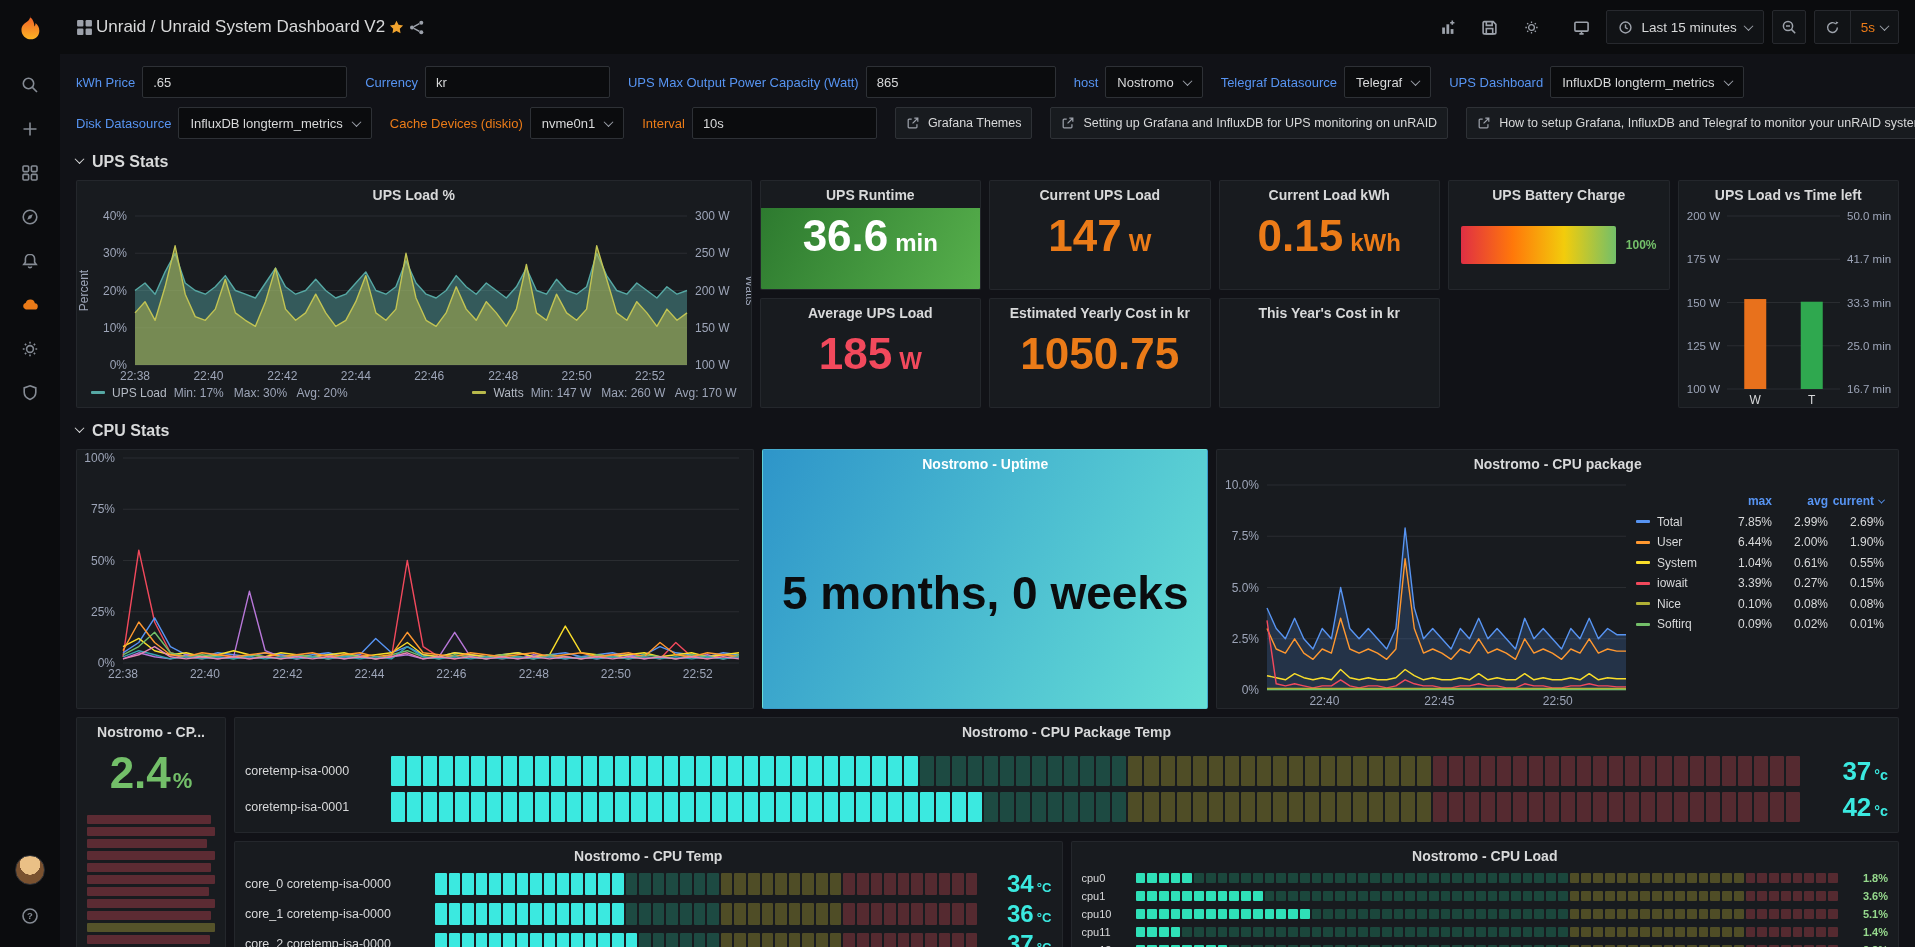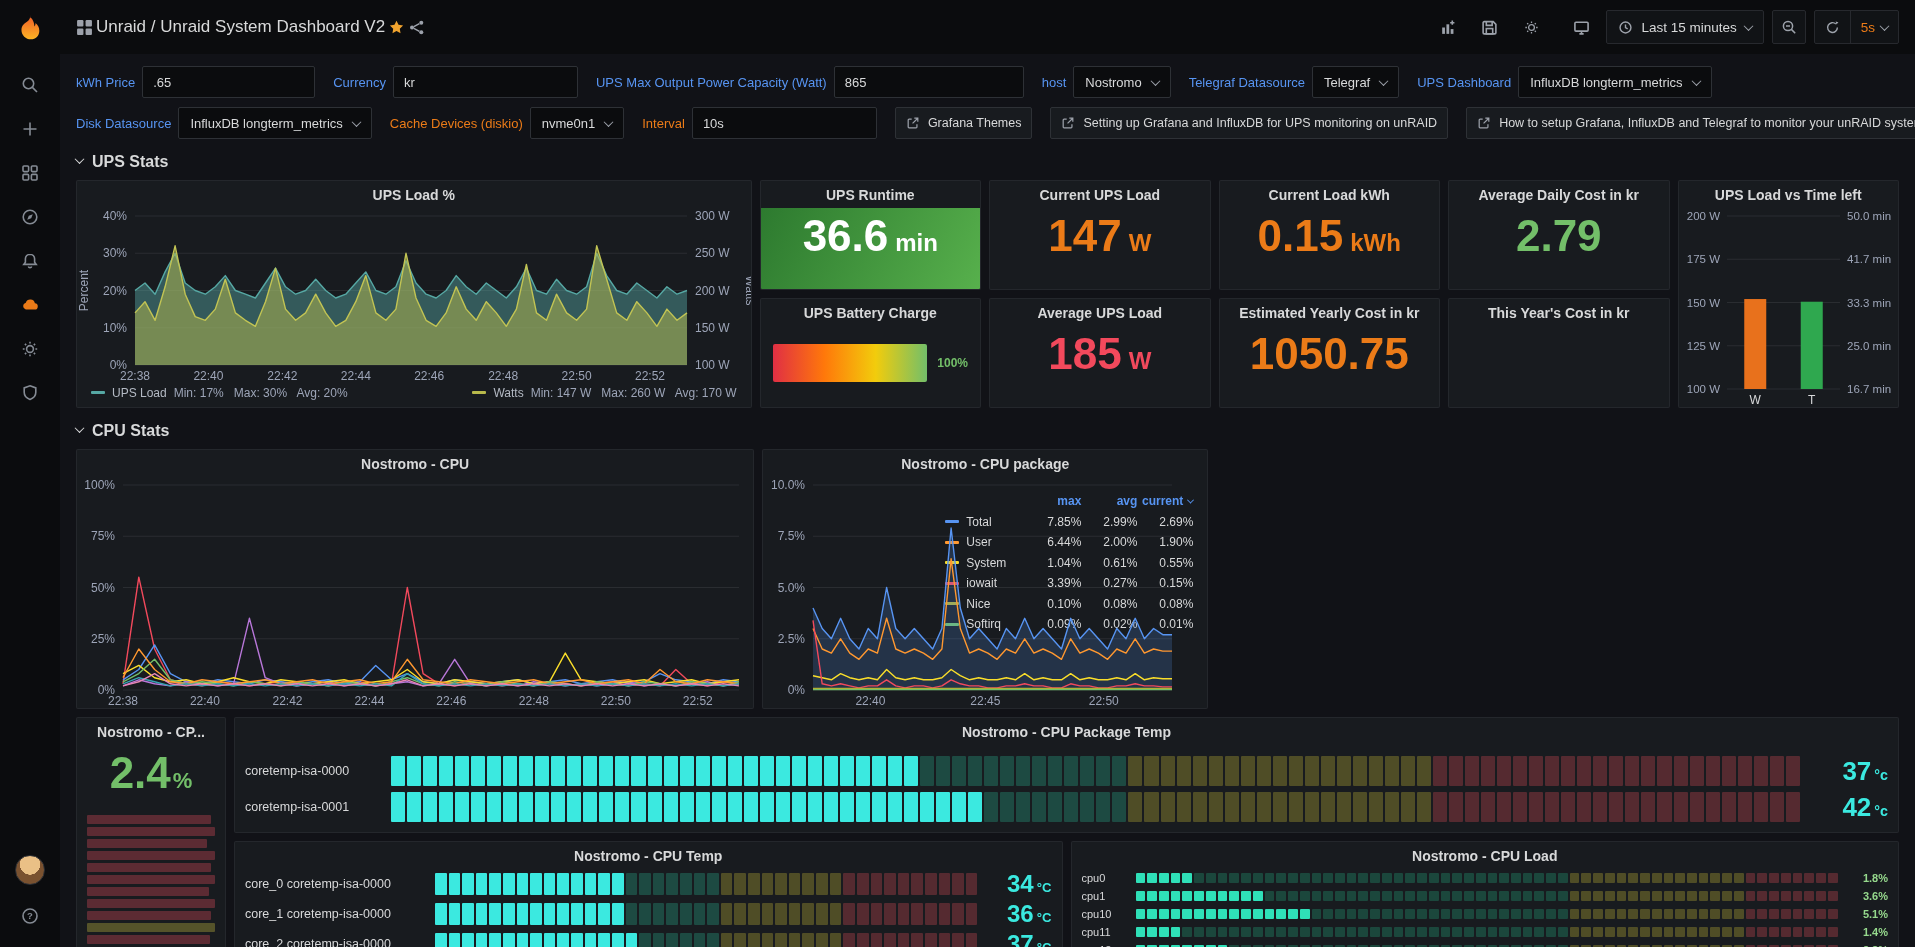--- a/index.html
+++ b/index.html
@@ -29,21 +29,21 @@
 .interval-btn{border-left:1px solid #27292e;color:#eb7b18;font-size:13.5px;font-weight:500}
 .chevron{width:7px;height:7px;border-right:1.5px solid #9da2ab;border-bottom:1.5px solid #9da2ab;transform:rotate(45deg) translate(-1px,-1px);display:inline-block}
 .chevron.blue{border-color:#5794f2;width:5px;height:5px}
 
 .dash{flex:1;overflow:hidden;padding:12px 16px 0 16px}
 .vars-row{display:flex;gap:18px;align-items:center;margin-bottom:9px;white-space:nowrap}
 .var{display:flex;align-items:center;gap:7px}
 .var-label{color:#5794f2;font-weight:500;font-size:13px}
 .var-label.orange{color:#eb7b18}
 .var-input{background:#0b0c0e;border:1px solid #2e3136;border-radius:2px;height:32px;color:#d8d9da;padding:0 10px;font-size:13px;font-family:inherit}
-.var-select{background:#0b0c0e;border:1px solid #2e3136;border-radius:2px;height:32px;display:flex;align-items:center;gap:10px;padding:0 11px;color:#d8d9da;cursor:pointer}.w185{width:185px}.w190{width:190px}.w205{width:173px}
+.var-select{background:#0b0c0e;border:1px solid #2e3136;border-radius:2px;height:32px;display:flex;align-items:center;gap:10px;padding:0 11px;color:#d8d9da;cursor:pointer}.w185{width:185px}.w190{width:190px}.w205{width:205px}
 .link-btn{background:#181b1f;border:1px solid #2e3136;border-radius:2px;height:32px;display:flex;align-items:center;gap:8px;padding:0 10px;color:#d8d9da;cursor:pointer;font-size:12.5px;white-space:nowrap;text-decoration:none}
 .link-btn svg{stroke:#9da2ab;fill:none;stroke-width:1.4;flex-shrink:0}
 .section{display:flex;align-items:center;gap:9px;height:28px;color:#d8d9da;font-weight:600;font-size:16px;cursor:pointer;margin:2px 0 4px}
 .section .chevron{border-color:#d8d9da;margin-top:-3px}
 
 .panel{background:#181b1f;border:1px solid rgba(204,204,220,0.07);border-radius:2px;display:flex;flex-direction:column;overflow:hidden;position:relative;min-width:0;min-height:0}
 .panel-title{height:27px;display:flex;align-items:center;justify-content:center;font-size:14px;font-weight:600;color:#d8d9da;flex-shrink:0;cursor:pointer;white-space:nowrap;overflow:hidden;text-overflow:ellipsis;padding:0 8px}
 .chart{flex:1;min-height:0;position:relative}
 .chart-legend{height:24px;display:flex;align-items:center;justify-content:space-between;padding:0 14px 5px;font-size:12px;color:#b4bac4}
 .leg-item{display:flex;align-items:center;gap:7px;white-space:pre}
@@ -387,26 +387,20 @@
             <span class="u">W</span>
           </div>
         </div>
         <div class="panel">
           <div class="panel-title">Current Load kWh</div>
           <div class="stat-body" style="color: rgb(235, 123, 24);">
             <span class="v">0.15</span>
             <span class="u">kWh</span>
           </div>
         </div>
-        <div class="panel">
-          <div class="panel-title">Average Daily Cost in kr</div>
-          <div class="stat-body" style="color: rgb(115, 191, 105);">
-            <span class="v">2.79</span>
-          </div>
-        </div>
 
         <div class="panel" id="panel-ups-vs-time">
           <div class="panel-title">UPS Load vs Time left</div>
           <div class="chart" id="chart-ups-bars"><svg width="219" height="199">
                 <line x1="48" x2="161" y1="181" y2="181" stroke="rgba(204,204,220,0.10)"></line>
                 <text x="41" y="185" text-anchor="end" font-size="11.5" fill="#9da5b8" font-family="&quot;Liberation Sans&quot;,sans-serif">100 W</text>
                 <line x1="48" x2="161" y1="137.75" y2="137.75" stroke="rgba(204,204,220,0.10)"></line>
                 <text x="41" y="141.75" text-anchor="end" font-size="11.5" fill="#9da5b8" font-family="&quot;Liberation Sans&quot;,sans-serif">125 W</text>
                 <line x1="48" x2="161" y1="94.5" y2="94.5" stroke="rgba(204,204,220,0.10)"></line>
                 <text x="41" y="98.5" text-anchor="end" font-size="11.5" fill="#9da5b8" font-family="&quot;Liberation Sans&quot;,sans-serif">150 W</text>
@@ -451,21 +445,20 @@
         </div>
       </div>
 
       <div class="section" style="margin-top:9px">
         <i class="chevron"></i>
         <span>CPU Stats</span>
       </div>
 
       <div class="cpu-grid">
         <div class="panel">
-          <div class="panel-title">Nostromo - CPU</div>
           <div class="chart" id="chart-cpu"><svg width="676" height="231">
                 <line x1="46" x2="662" y1="213" y2="213" stroke="rgba(204,204,220,0.10)" stroke-width="1"></line>
                 <text x="38" y="217" text-anchor="end" font-size="12" fill="#9da5b8" font-family="&quot;Liberation Sans&quot;,sans-serif">0%</text>
                 <line x1="46" x2="662" y1="161.75" y2="161.75" stroke="rgba(204,204,220,0.10)" stroke-width="1"></line>
                 <text x="38" y="165.75" text-anchor="end" font-size="12" fill="#9da5b8" font-family="&quot;Liberation Sans&quot;,sans-serif">25%</text>
                 <line x1="46" x2="662" y1="110.5" y2="110.5" stroke="rgba(204,204,220,0.10)" stroke-width="1"></line>
                 <text x="38" y="114.5" text-anchor="end" font-size="12" fill="#9da5b8" font-family="&quot;Liberation Sans&quot;,sans-serif">50%</text>
                 <line x1="46" x2="662" y1="59.25" y2="59.25" stroke="rgba(204,204,220,0.10)" stroke-width="1"></line>
                 <text x="38" y="63.25" text-anchor="end" font-size="12" fill="#9da5b8" font-family="&quot;Liberation Sans&quot;,sans-serif">75%</text>
                 <line x1="46" x2="662" y1="8" y2="8" stroke="rgba(204,204,220,0.10)" stroke-width="1"></line>
@@ -480,20 +473,24 @@
                 <text x="620.7280000000001" y="228" text-anchor="middle" font-size="12" fill="#9da5b8" font-family="&quot;Liberation Sans&quot;,sans-serif">22:52</text>
                 <polyline points="46.0,206.8 61.8,100.2 77.6,172.0 93.4,202.8 109.2,206.8 125.0,208.9 140.8,204.8 156.6,206.8 172.4,208.9 188.2,206.8 203.9,204.8 219.7,208.9 235.5,206.8 251.3,208.9 267.1,206.8 282.9,204.8 298.7,208.9 314.5,206.8 330.3,110.5 346.1,196.6 361.9,206.8 377.7,208.9 393.5,204.8 409.3,206.8 425.1,208.9 440.9,206.8 456.7,208.9 472.5,204.8 488.3,206.8 504.1,208.9 519.8,206.8 535.6,204.8 551.4,208.9 567.2,206.8 583.0,208.9 598.8,192.5 614.6,206.8 630.4,208.9 646.2,204.8 662.0,206.8" fill="none" stroke="#f2495c" stroke-width="1.4" stroke-linejoin="round"></polyline>
                 <polyline points="46.0,202.8 61.8,192.5 77.6,167.9 93.4,196.6 109.2,204.8 125.0,206.8 140.8,202.8 156.6,204.8 172.4,206.8 188.2,202.8 203.9,204.8 219.7,206.8 235.5,204.8 251.3,202.8 267.1,206.8 282.9,204.8 298.7,188.4 314.5,202.8 330.3,196.6 346.1,204.8 361.9,206.8 377.7,202.8 393.5,204.8 409.3,206.8 425.1,204.8 440.9,202.8 456.7,206.8 472.5,204.8 488.3,202.8 504.1,206.8 519.8,204.8 535.6,202.8 551.4,206.8 567.2,204.8 583.0,196.6 598.8,202.8 614.6,204.8 630.4,206.8 646.2,202.8 662.0,204.8" fill="none" stroke="#5794f2" stroke-width="1.4" stroke-linejoin="round"></polyline>
                 <polyline points="46.0,208.9 61.8,202.8 77.6,206.8 93.4,208.9 109.2,204.8 125.0,206.8 140.8,208.9 156.6,206.8 172.4,141.3 188.2,200.7 203.9,206.8 219.7,208.9 235.5,206.8 251.3,204.8 267.1,208.9 282.9,206.8 298.7,208.9 314.5,206.8 330.3,204.8 346.1,208.9 361.9,206.8 377.7,182.3 393.5,206.8 409.3,208.9 425.1,206.8 440.9,208.9 456.7,204.8 472.5,206.8 488.3,208.9 504.1,206.8 519.8,208.9 535.6,206.8 551.4,204.8 567.2,208.9 583.0,206.8 598.8,208.9 614.6,206.8 630.4,204.8 646.2,208.9 662.0,206.8" fill="none" stroke="#b877d9" stroke-width="1.4" stroke-linejoin="round"></polyline>
                 <polyline points="46.0,196.6 61.8,188.4 77.6,200.7 93.4,204.8 109.2,202.8 125.0,206.8 140.8,204.8 156.6,200.7 172.4,204.8 188.2,206.8 203.9,202.8 219.7,204.8 235.5,206.8 251.3,204.8 267.1,202.8 282.9,206.8 298.7,204.8 314.5,202.8 330.3,192.5 346.1,204.8 361.9,206.8 377.7,202.8 393.5,204.8 409.3,206.8 425.1,204.8 440.9,202.8 456.7,206.8 472.5,204.8 488.3,176.1 504.1,202.8 519.8,204.8 535.6,206.8 551.4,204.8 567.2,202.8 583.0,206.8 598.8,204.8 614.6,202.8 630.4,206.8 646.2,204.8 662.0,202.8" fill="none" stroke="#fade2a" stroke-width="1.4" stroke-linejoin="round"></polyline>
                 <polyline points="46.0,204.8 61.8,196.6 77.6,182.3 93.4,202.8 109.2,206.8 125.0,204.8 140.8,206.8 156.6,208.9 172.4,204.8 188.2,206.8 203.9,208.9 219.7,204.8 235.5,206.8 251.3,208.9 267.1,204.8 282.9,206.8 298.7,208.9 314.5,204.8 330.3,200.7 346.1,206.8 361.9,208.9 377.7,204.8 393.5,206.8 409.3,208.9 425.1,204.8 440.9,206.8 456.7,208.9 472.5,204.8 488.3,206.8 504.1,208.9 519.8,204.8 535.6,206.8 551.4,208.9 567.2,204.8 583.0,206.8 598.8,208.9 614.6,204.8 630.4,206.8 646.2,208.9 662.0,204.8" fill="none" stroke="#73bf69" stroke-width="1.4" stroke-linejoin="round"></polyline>
                 <polyline points="46.0,200.7 61.8,172.0 77.6,192.5 93.4,204.8 109.2,206.8 125.0,202.8 140.8,204.8 156.6,206.8 172.4,204.8 188.2,202.8 203.9,206.8 219.7,204.8 235.5,202.8 251.3,206.8 267.1,204.8 282.9,202.8 298.7,206.8 314.5,204.8 330.3,182.3 346.1,202.8 361.9,204.8 377.7,206.8 393.5,202.8 409.3,204.8 425.1,206.8 440.9,204.8 456.7,202.8 472.5,206.8 488.3,204.8 504.1,202.8 519.8,206.8 535.6,204.8 551.4,202.8 567.2,206.8 583.0,192.5 598.8,204.8 614.6,206.8 630.4,202.8 646.2,204.8 662.0,206.8" fill="none" stroke="#ff9830" stroke-width="1.4" stroke-linejoin="round"></polyline>
                 <polyline points="46.0,206.8 61.8,200.7 77.6,204.8 93.4,208.9 109.2,206.8 125.0,208.9 140.8,206.8 156.6,208.9 172.4,206.8 188.2,208.9 203.9,206.8 219.7,208.9 235.5,206.8 251.3,208.9 267.1,206.8 282.9,208.9 298.7,206.8 314.5,208.9 330.3,196.6 346.1,206.8 361.9,208.9 377.7,206.8 393.5,208.9 409.3,206.8 425.1,208.9 440.9,206.8 456.7,208.9 472.5,206.8 488.3,208.9 504.1,206.8 519.8,208.9 535.6,206.8 551.4,208.9 567.2,206.8 583.0,208.9 598.8,206.8 614.6,208.9 630.4,206.8 646.2,208.9 662.0,206.8" fill="none" stroke="#37a2b2" stroke-width="1.4" stroke-linejoin="round"></polyline>
                 <polyline points="46.0,208.9 61.8,204.8 77.6,196.6 93.4,206.8 109.2,208.9 125.0,206.8 140.8,208.9 156.6,206.8 172.4,208.9 188.2,206.8 203.9,208.9 219.7,206.8 235.5,208.9 251.3,206.8 267.1,208.9 282.9,206.8 298.7,208.9 314.5,206.8 330.3,202.8 346.1,208.9 361.9,206.8 377.7,208.9 393.5,206.8 409.3,208.9 425.1,206.8 440.9,208.9 456.7,206.8 472.5,208.9 488.3,206.8 504.1,208.9 519.8,206.8 535.6,208.9 551.4,206.8 567.2,208.9 583.0,206.8 598.8,208.9 614.6,206.8 630.4,208.9 646.2,206.8 662.0,208.9" fill="none" stroke="#e685b5" stroke-width="1.4" stroke-linejoin="round"></polyline>
               </svg></div>
+        </div>
+        <div class="panel" id="panel-uptime" style="background: linear-gradient(118deg, rgb(46, 149, 201) 0%, rgb(102, 224, 215) 100%);">
+          <div class="panel-title" style="color:#fff">Nostromo - Uptime</div>
+          <div class="uptime-body" style="color: rgb(11, 12, 14);">5 months, 0 weeks</div>
         </div>
         <div class="panel">
           <div class="panel-title">Nostromo - CPU package</div>
           <div class="pkg-body">
             <div class="chart" id="chart-cpu-package"><svg width="419" height="231">
                   <line x1="50" x2="409" y1="213" y2="213" stroke="rgba(204,204,220,0.10)" stroke-width="1"></line>
                   <text x="42" y="217" text-anchor="end" font-size="12" fill="#9da5b8" font-family="&quot;Liberation Sans&quot;,sans-serif">0%</text>
                   <line x1="50" x2="409" y1="161.75" y2="161.75" stroke="rgba(204,204,220,0.10)" stroke-width="1"></line>
                   <text x="42" y="165.75" text-anchor="end" font-size="12" fill="#9da5b8" font-family="&quot;Liberation Sans&quot;,sans-serif">2.5%</text>
                   <line x1="50" x2="409" y1="110.5" y2="110.5" stroke="rgba(204,204,220,0.10)" stroke-width="1"></line>

